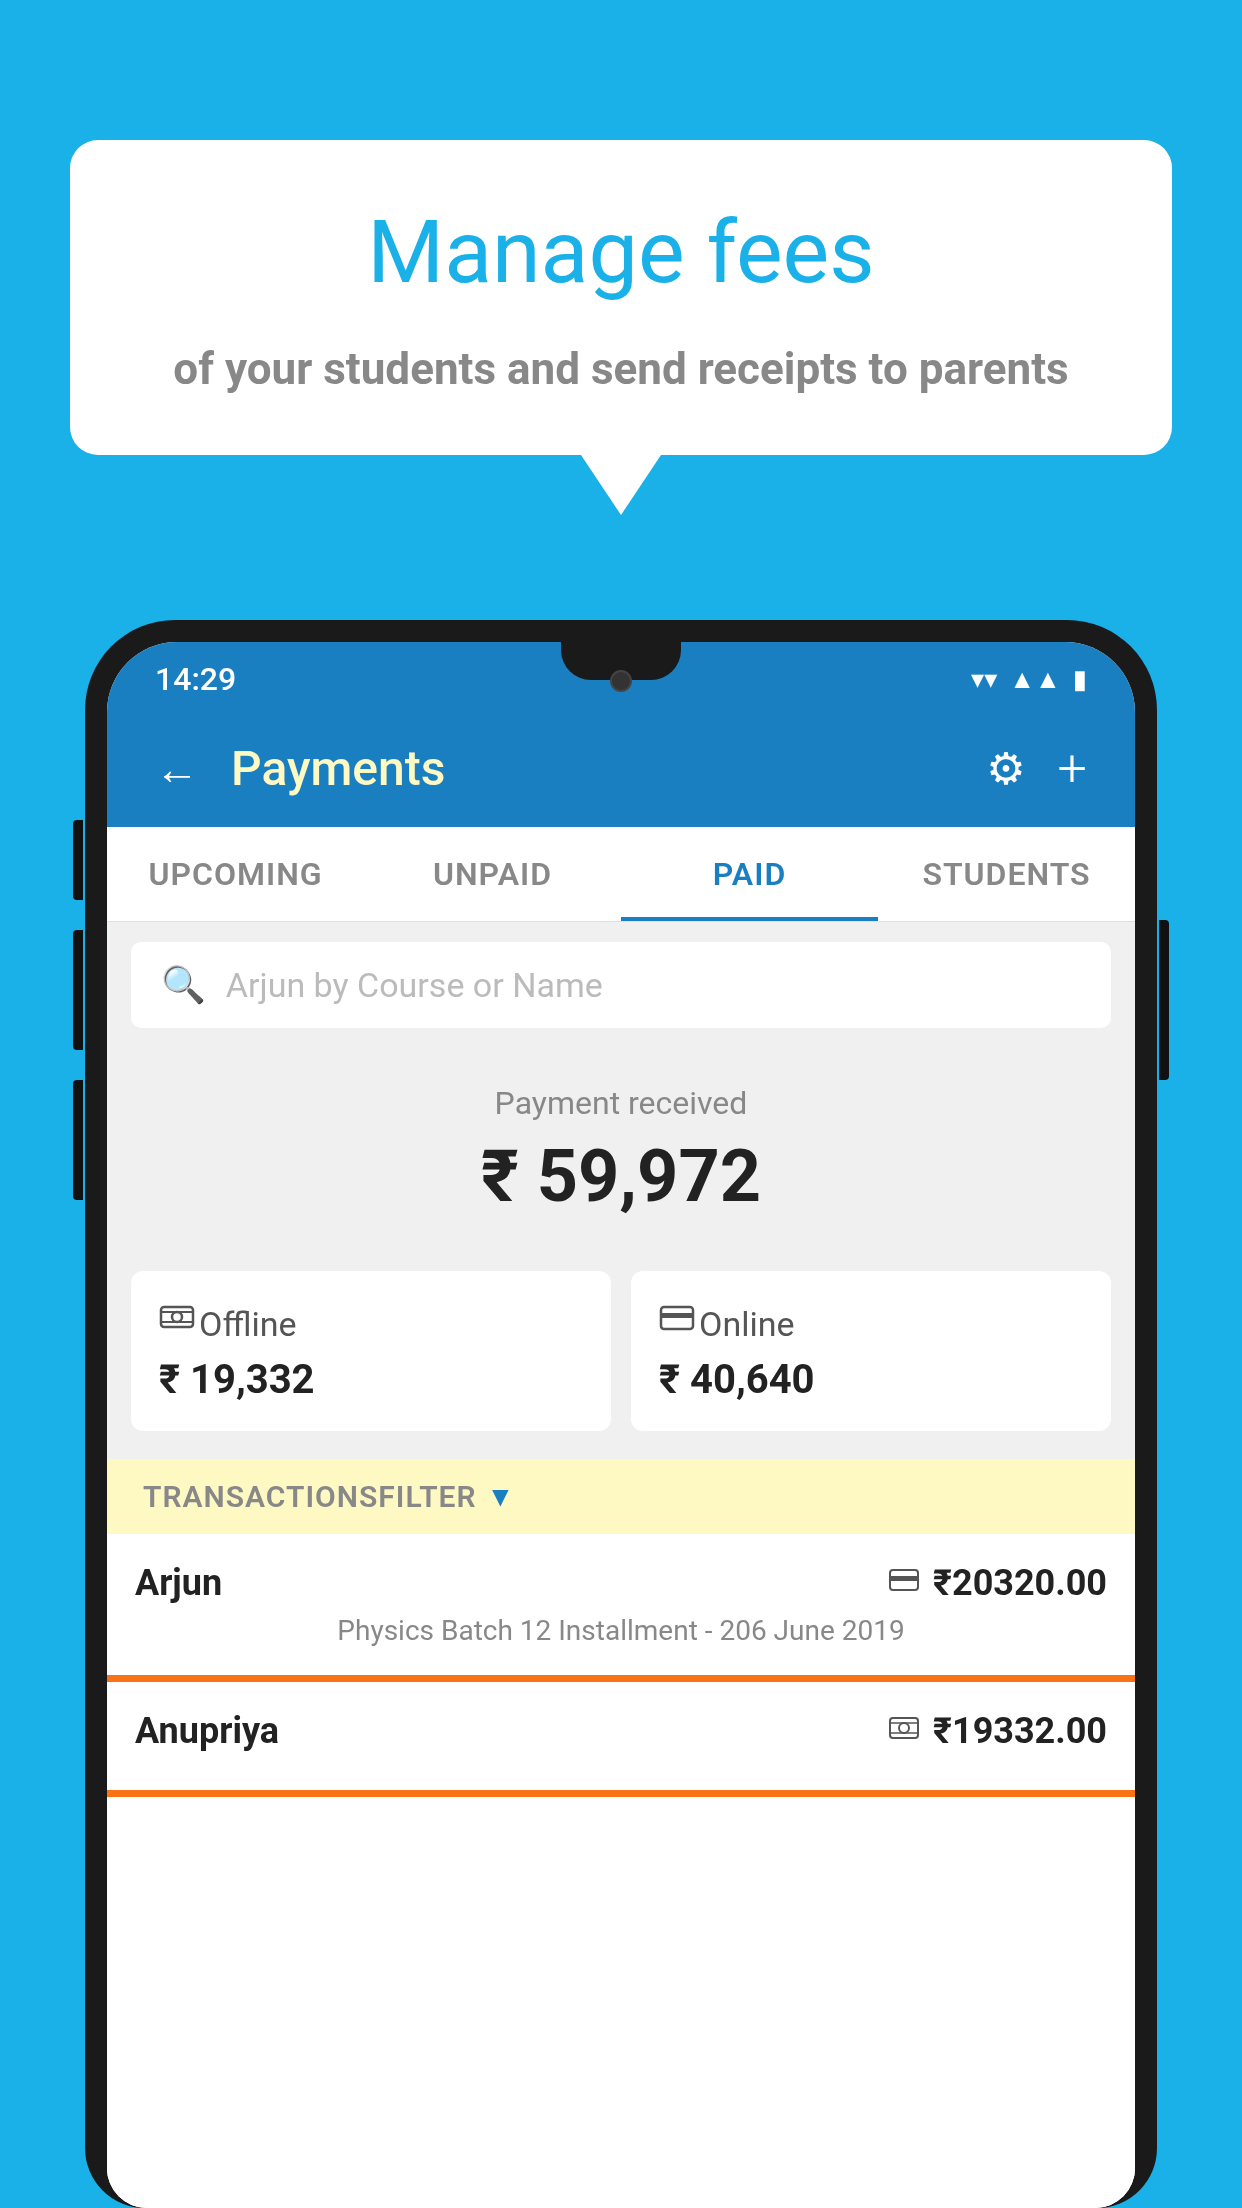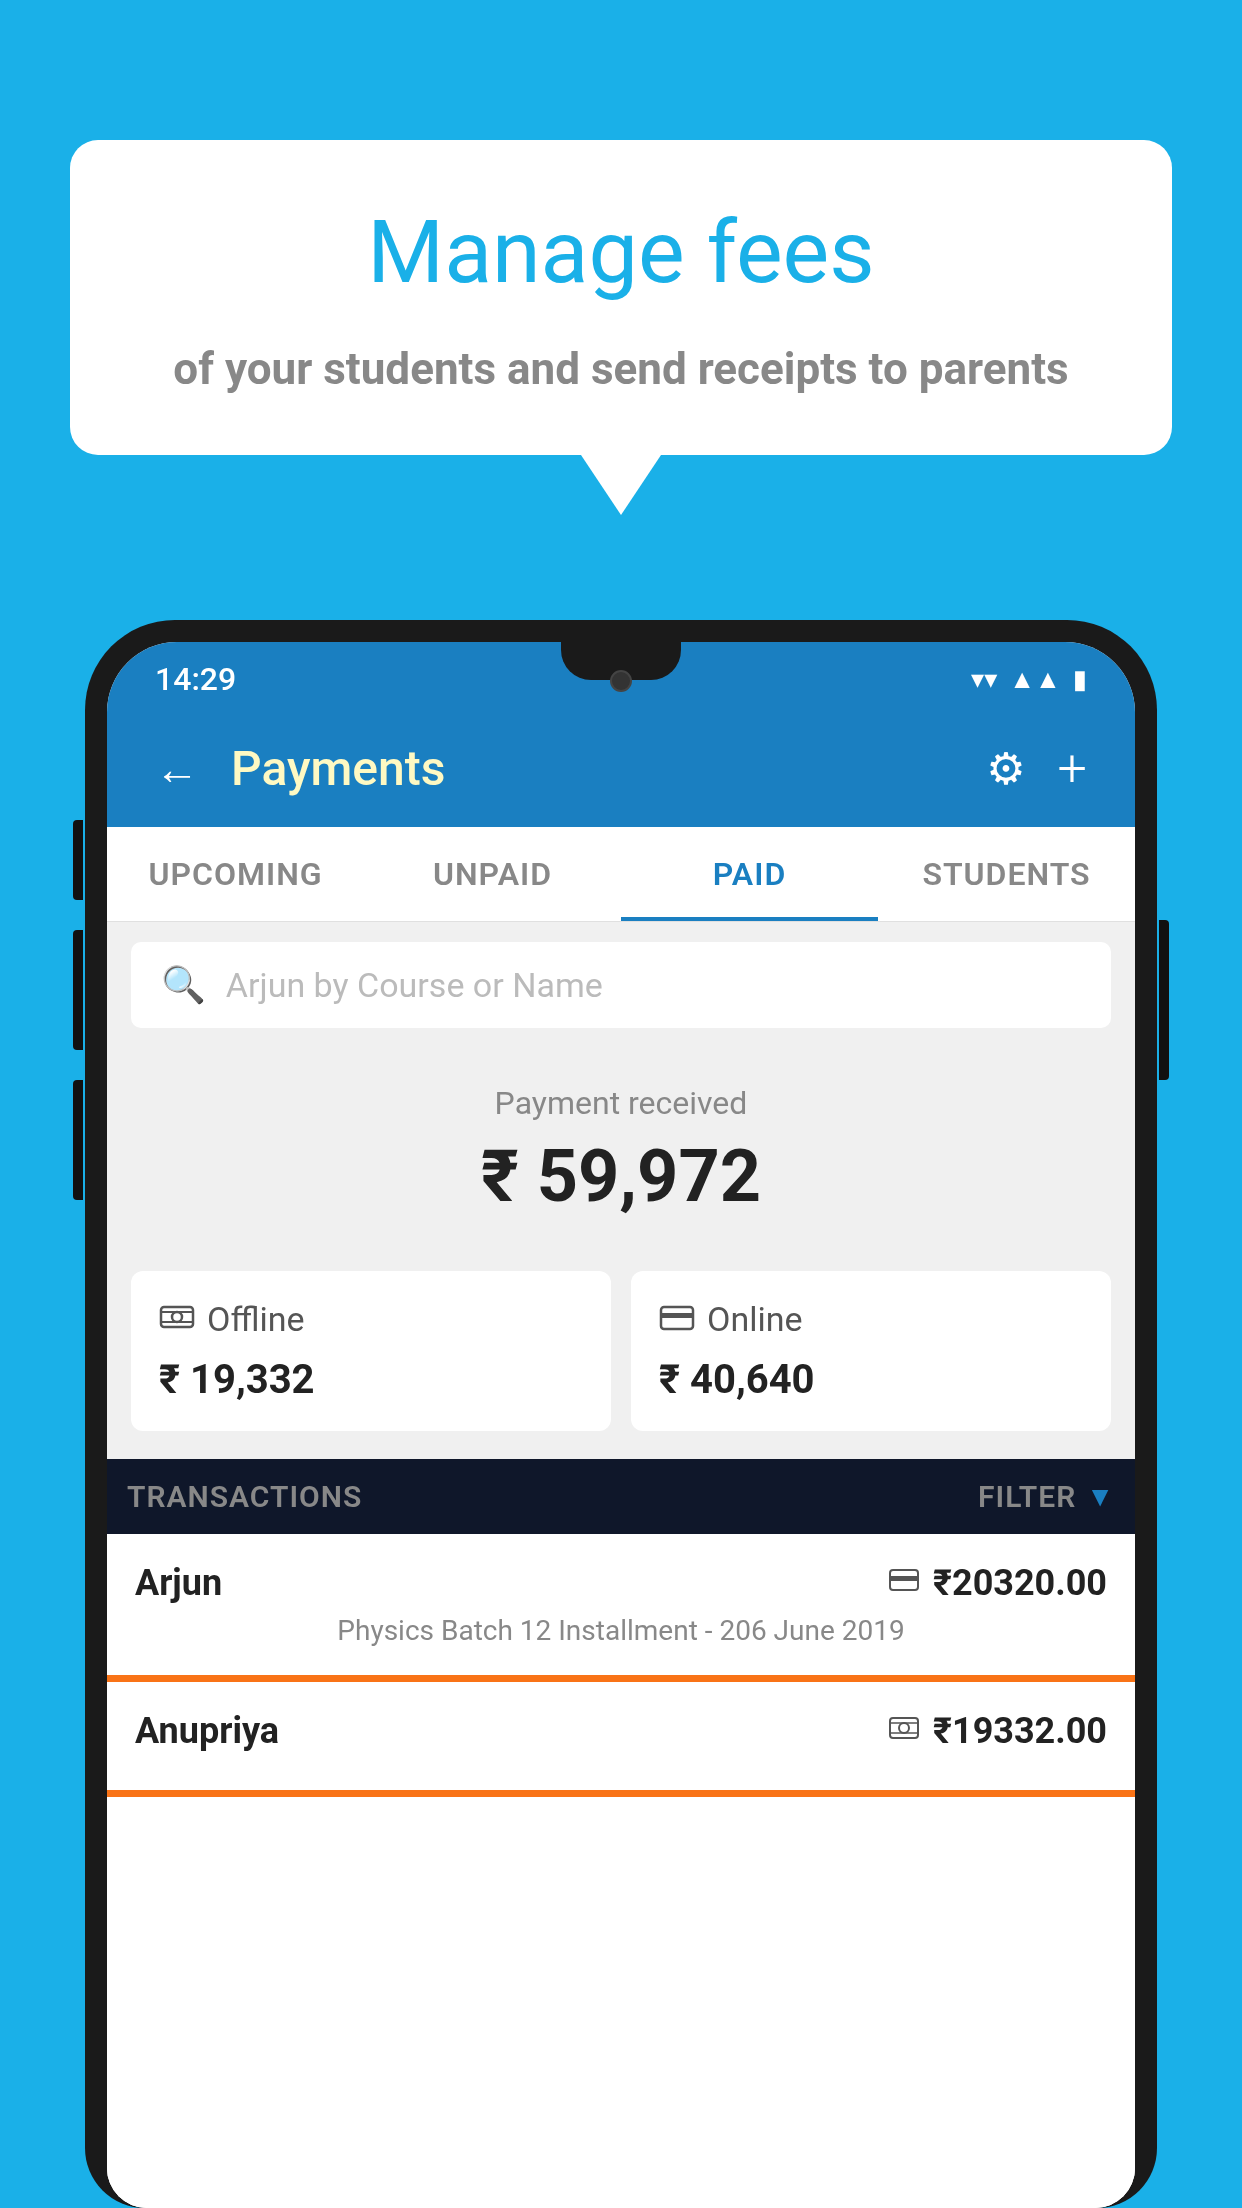--- a/index.html
+++ b/index.html
@@ -305,22 +305,22 @@
       background: white;
       border-radius: 12px;
       padding: 28px;
       display: flex;
       flex-direction: column;
       align-items: flex-start;
     }
 
     .payment-card-header {
       display: flex;
-      align-items: flex-start;
-      gap: 12px;
+      align-items: flex-end;
+      gap: 4px;
       margin-bottom: 12px;
     }
 
     .card-icon {
       font-size: 36px;
       color: #555;
     }
 
     .card-type {
       font-size: 34px;
@@ -329,24 +329,24 @@
 
     .card-amount {
       font-size: 40px;
       font-weight: 700;
       color: #222;
     }
 
     
     .transactions-header {
       display: flex;
-      justify-content: space-between;
-      align-items: center;
-      padding: 20px 20px;
-      background: #0f172a;
+      justify-content: flex-start;
+      align-items: center;
+      padding: 20px 36px;
+      background: #fef9c3;
       flex-shrink: 0;
     }
 
     .transactions-label {
       font-size: 30px;
       color: #888;
       font-weight: 600;
       letter-spacing: 1px;
     }
 

